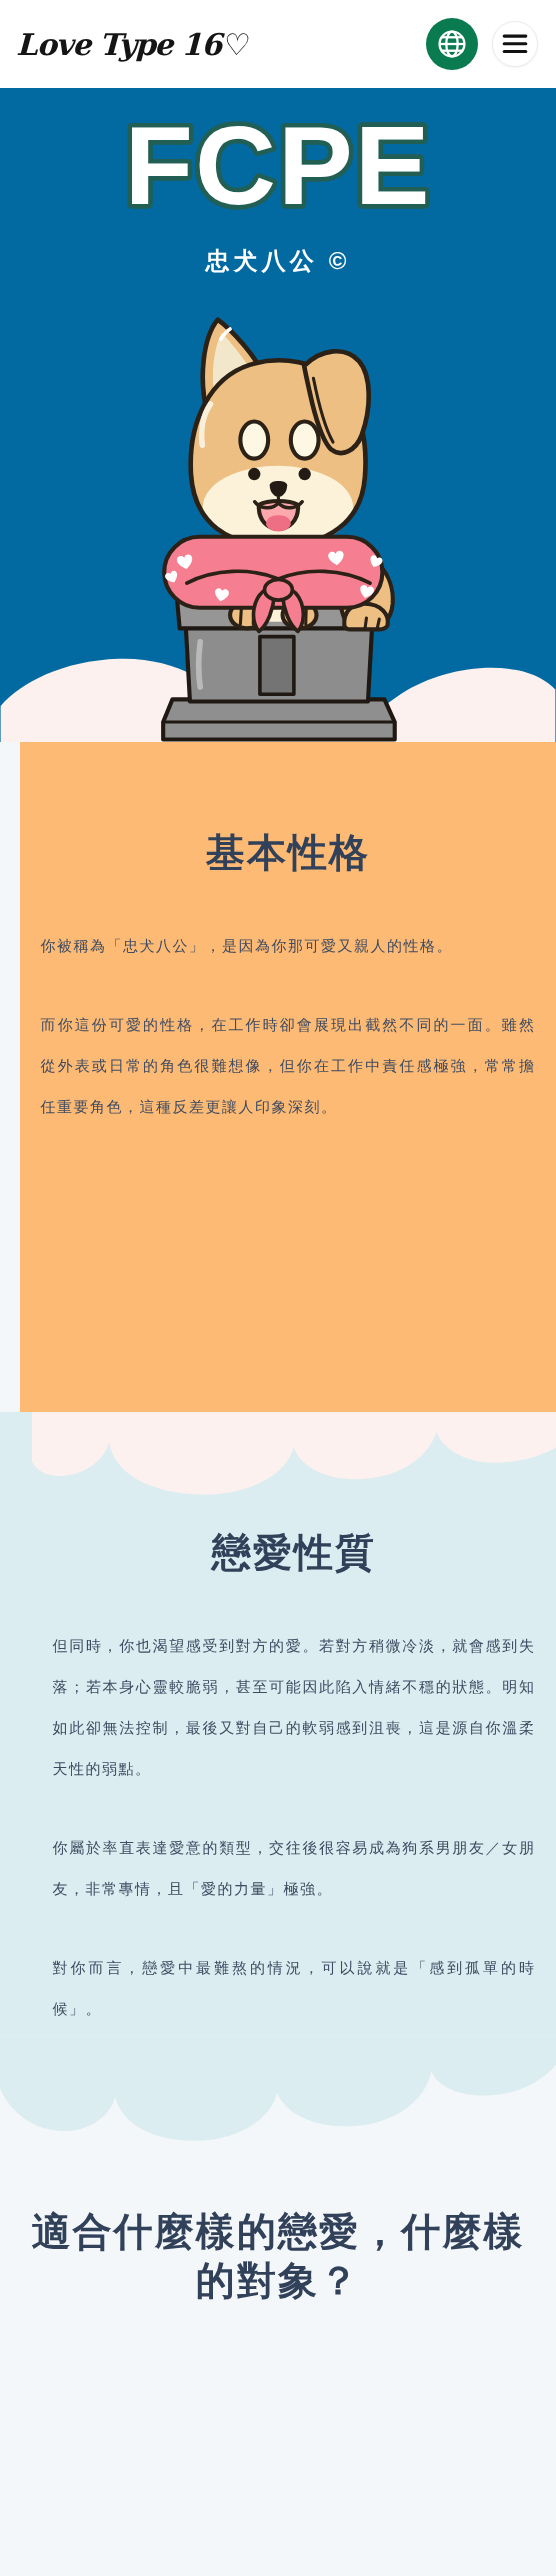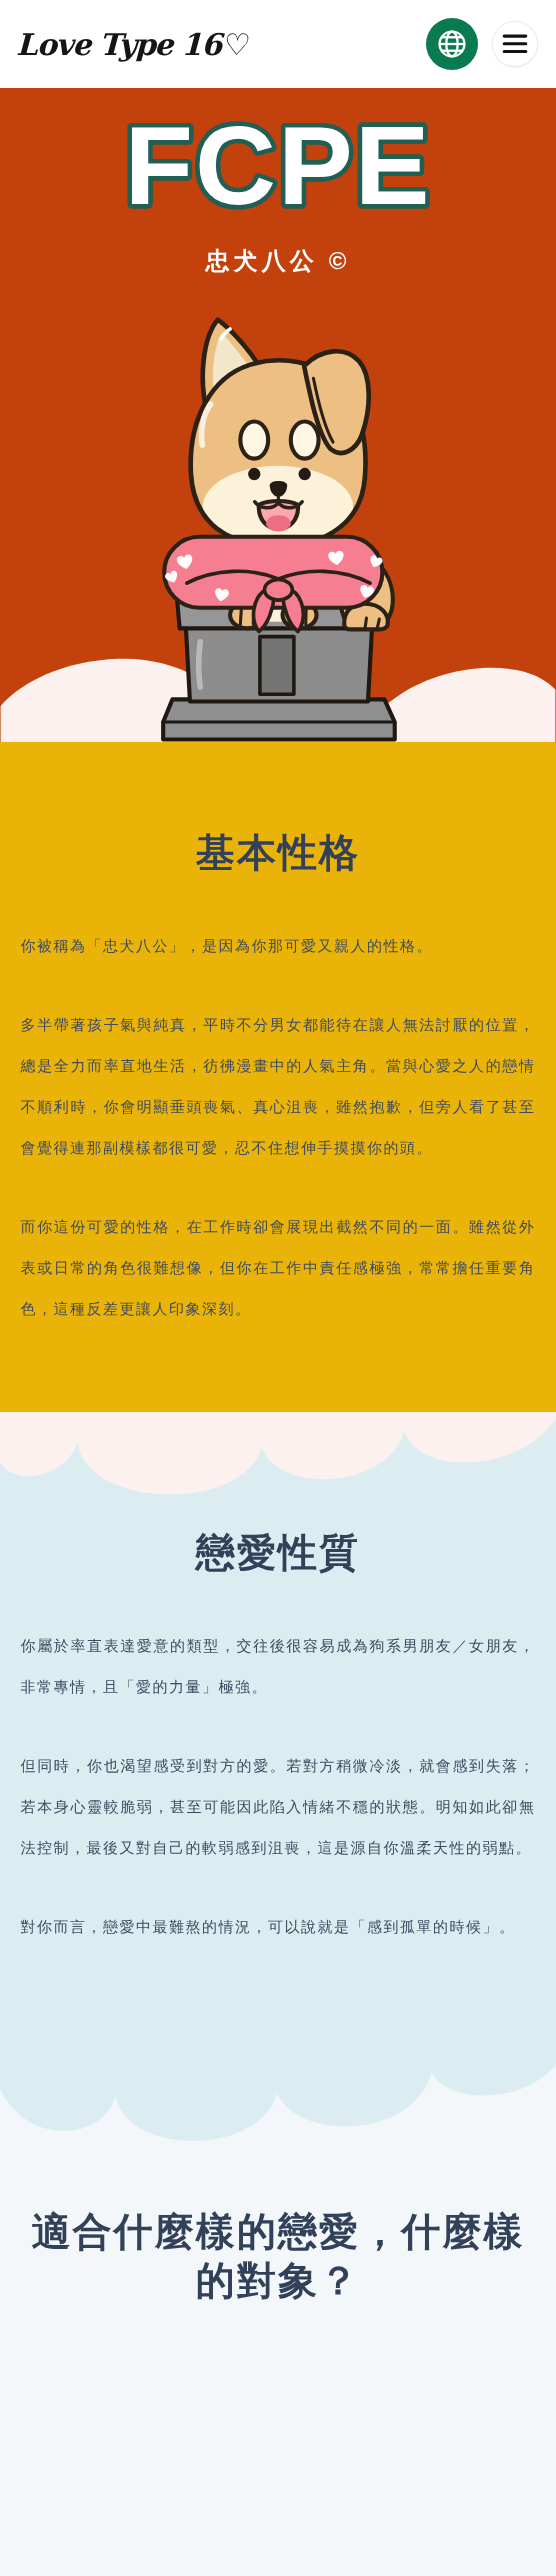--- a/index.html
+++ b/index.html
@@ -8,33 +8,33 @@
 
   
   header { height:88px; background:#ffffff; display:flex; align-items:center; justify-content:space-between; padding:0 18.5px; position:relative; z-index:5; }
   .logo { font-family:"DejaVu Serif","Liberation Serif",serif; font-style:italic; font-weight:700; font-size:30px; color:#151515; letter-spacing:-1px; transform:skewX(-4deg); cursor:pointer; }
   .hbtns { display:flex; align-items:center; gap:13.4px; }
   .hbtn { border:none; cursor:pointer; display:flex; align-items:center; justify-content:center; }
   .btn-globe { width:52px; height:52px; border-radius:50%; background:#0a7b50; }
   .btn-menu  { width:46px;  height:46px;  border-radius:50%; background:#ffffff; border:1px solid #ececec; box-shadow:0 0.5px 2.1px rgba(0,0,0,.08); }
 
   
-  .hero { height:654px; background:#c2410c; position:relative; overflow:hidden; }
+  .hero { height:654px; background:#0369a1; position:relative; overflow:hidden; }
   .fcpe-svg { display:block; margin:7.2px auto 0; }
   .subtitle { text-align:center; color:#ffffff; font-size:24px; font-weight:800; letter-spacing:4.1px; margin-top:6.2px; }
   .wave1 { position:absolute; left:0; bottom:0; z-index:1; display:block; }
   .dog  { position:absolute; left:157px; top:222px; z-index:2; }
 
   
   section h2 { text-align:center; font-size:39px; font-weight:800; letter-spacing:2.1px; color:#32415a; line-height:1.25; }
   section p  { font-size:15px; letter-spacing:1.5px; line-height:41px; color:#3f4b61; font-weight:500;
                margin:0 0 38px; padding:0 20.6px; text-align:justify; }
-  .s1 { height:670px; background:#eab308; overflow:hidden; }
+  .s1 { height:670px; background:#fdba74; overflow:hidden;margin-left:20px; }
   .s1 h2 { margin:87px 0 47px; }
-  .s2 { height:623px; background:#dbedf0; overflow:hidden; }
+  .s2 { height:623px; background:#dbedf0; overflow:hidden;padding-left:32px; }
   .s2 h2 { margin:29px 0 47px; }
   .s3 { height:1087px; background:#f3f7f9; overflow:hidden; position:relative; }
   .s3 h2 { margin:49px 20.6px 45px;font-family:Liberation Serif, serif; }
   .divider { display:block; }
 </style>
 </head>
 <body>
 
 <div class="page">
 
@@ -134,31 +134,30 @@
           <path transform="translate(408,544) rotate(14) scale(0.9)" d="M0,-5 C-3,-13 -15,-11 -15,-2 C-15,8 0,17 0,17 C0,17 15,8 15,-2 C15,-11 3,-13 0,-5 Z"></path>
           <path transform="translate(426,486) rotate(22) scale(0.8)" d="M0,-5 C-3,-13 -15,-11 -15,-2 C-15,8 0,17 0,17 C0,17 15,8 15,-2 C15,-11 3,-13 0,-5 Z"></path>
         </g>
       </g>
     </svg>
   </section>
 
   <section class="s1">
     <h2>基本性格</h2>
     <p>你被稱為「忠犬八公」，是因為你那可愛又親人的性格。</p>
-    <p>多半帶著孩子氣與純真，平時不分男女都能待在讓人無法討厭的位置，總是全力而率直地生活，彷彿漫畫中的人氣主角。當與心愛之人的戀情不順利時，你會明顯垂頭喪氣、真心沮喪，雖然抱歉，但旁人看了甚至會覺得連那副模樣都很可愛，忍不住想伸手摸摸你的頭。</p>
     <p>而你這份可愛的性格，在工作時卻會展現出截然不同的一面。雖然從外表或日常的角色很難想像，但你在工作中責任感極強，常常擔任重要角色，這種反差更讓人印象深刻。</p>
   </section>
 
   <section class="s2">
     <svg class="divider" width="556" height="88" viewBox="0 0 1080 170">
       <path fill="#fcf1ee" d="M0,0 L1080,0 L1080,12 C1046,62 986,94 908,98 C836,101 794,66 786,38 C766,96 702,132 622,130 C558,128 520,100 508,68 C498,116 428,162 328,160 C228,158 158,118 150,58 C140,96 100,122 58,124 C28,125 8,112 0,96 Z"></path>
     </svg>
     <h2>戀愛性質</h2>
+    <p>但同時，你也渴望感受到對方的愛。若對方稍微冷淡，就會感到失落；若本身心靈較脆弱，甚至可能因此陷入情緒不穩的狀態。明知如此卻無法控制，最後又對自己的軟弱感到沮喪，這是源自你溫柔天性的弱點。</p>
     <p>你屬於率直表達愛意的類型，交往後很容易成為狗系男朋友／女朋友，非常專情，且「愛的力量」極強。</p>
-    <p>但同時，你也渴望感受到對方的愛。若對方稍微冷淡，就會感到失落；若本身心靈較脆弱，甚至可能因此陷入情緒不穩的狀態。明知如此卻無法控制，最後又對自己的軟弱感到沮喪，這是源自你溫柔天性的弱點。</p>
     <p>對你而言，戀愛中最難熬的情況，可以說就是「感到孤單的時候」。</p>
   </section>
 
   <section class="s3">
     <svg class="divider" width="556" height="124" viewBox="0 0 1080 240">
       <path fill="#dbedf0" d="M0,0 L1080,0 L1080,58 C1042,100 990,120 928,117 C876,114 846,92 838,70 C826,132 756,180 664,177 C592,174 552,144 538,112 C526,164 458,208 368,205 C286,202 234,166 224,120 C212,162 168,188 120,186 C66,184 22,152 0,104 Z"></path>
     </svg>
     <h2>適合什麼樣的戀愛，什麼樣的對象？</h2>
 
   </section>

